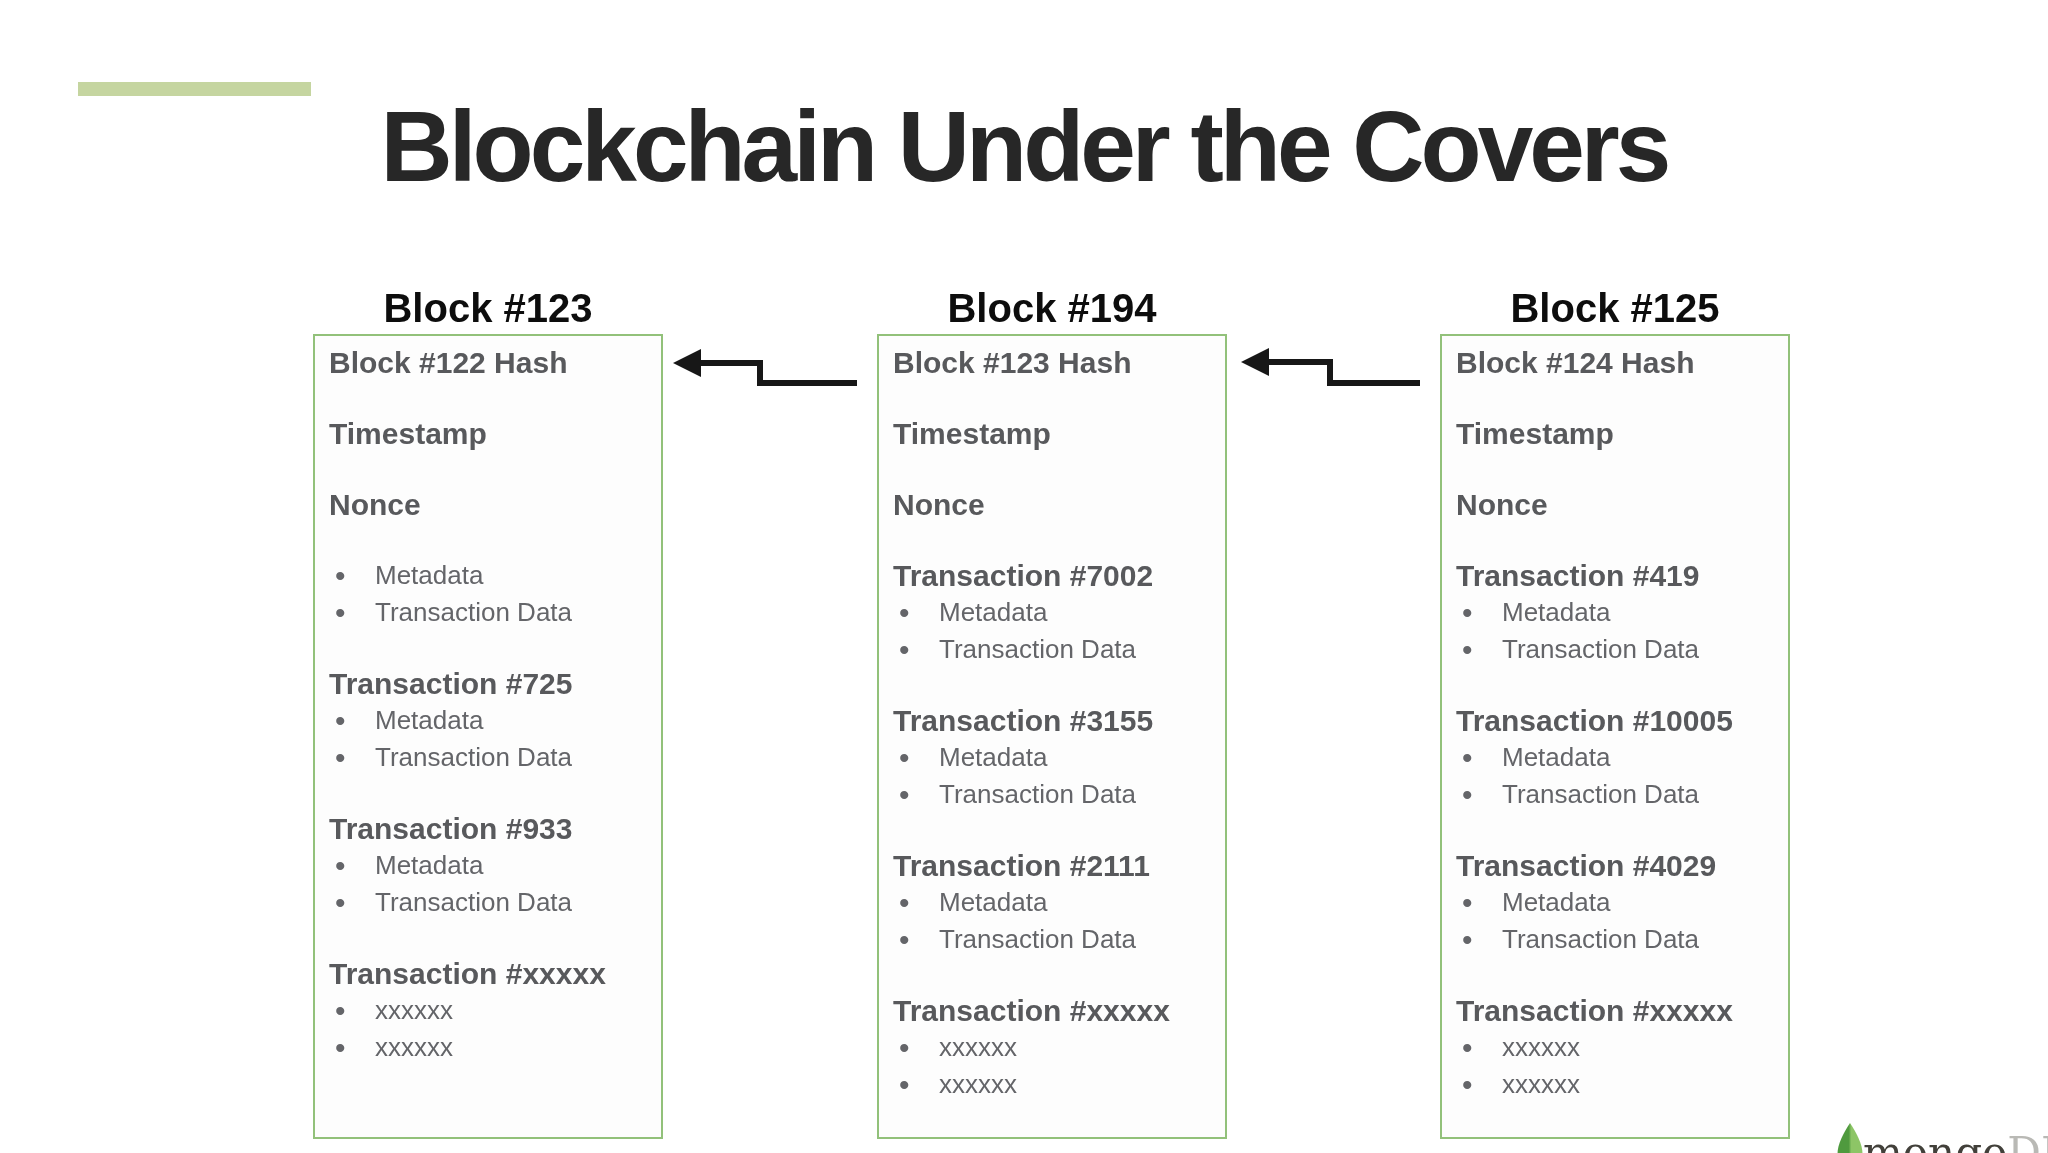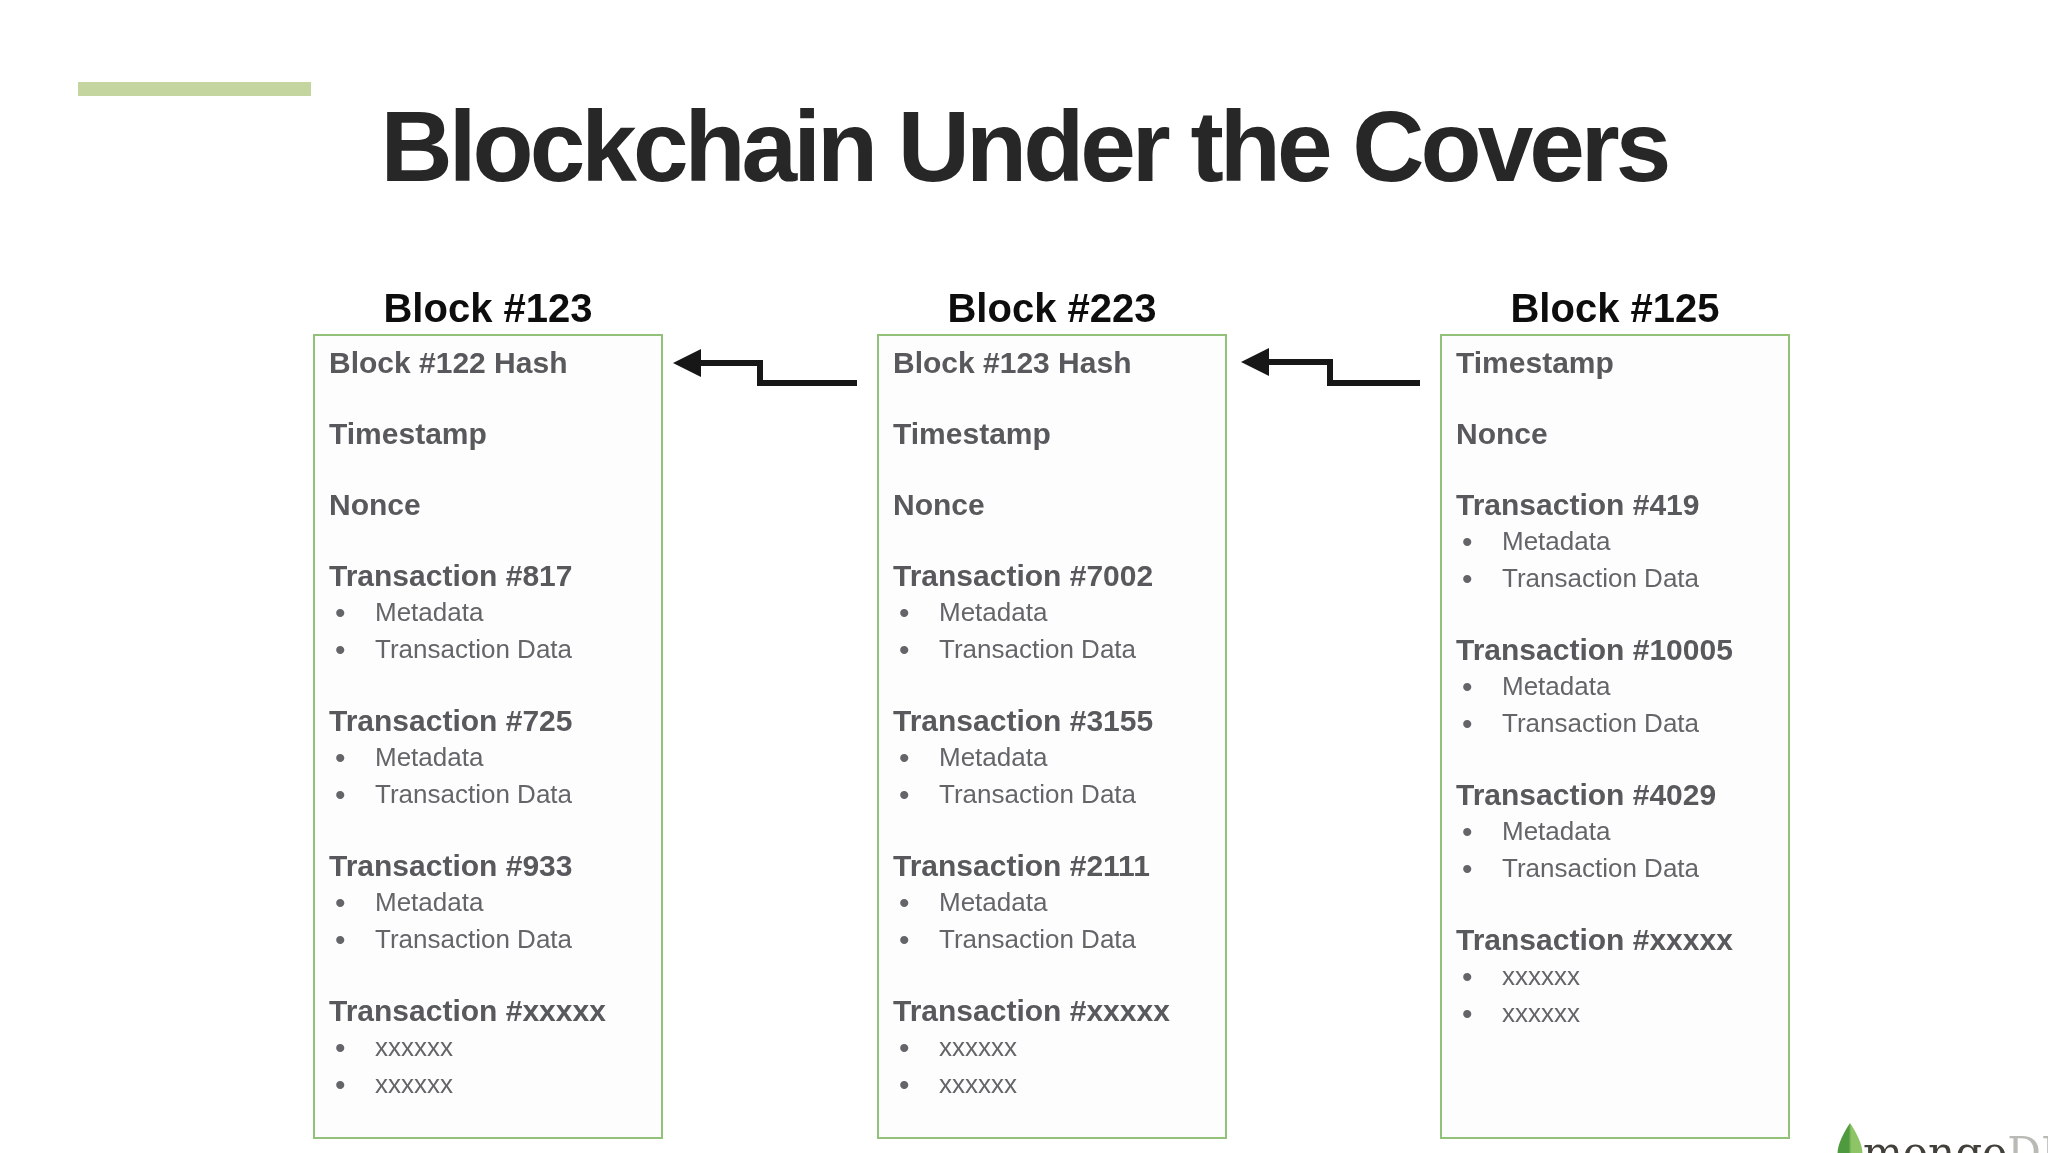--- a/index.html
+++ b/index.html
@@ -130,21 +130,20 @@
           <div class="group">
             <div class="line head">Block #122 Hash</div>
           </div>
           <div class="group">
             <div class="line head">Timestamp</div>
           </div>
           <div class="group">
             <div class="line head">Nonce</div>
           </div>
           <div class="group">
-            <div class="line head">Transaction #817</div>
             <div class="bullet">
               <span class="dot">•</span>
               <span class="btext">Metadata</span>
             </div>
             <div class="bullet">
               <span class="dot">•</span>
               <span class="btext">Transaction Data</span>
             </div>
           </div>
           <div class="group">
@@ -177,21 +176,21 @@
             </div>
             <div class="bullet">
               <span class="dot">•</span>
               <span class="btext">xxxxxx</span>
             </div>
           </div>
         </div>
   </div>
 
   <div class="block-col">
-    <div class="block-header">Block #223</div>
+    <div class="block-header">Block #194</div>
     <div class="block-box">
           <div class="group">
             <div class="line head">Block #123 Hash</div>
           </div>
           <div class="group">
             <div class="line head">Timestamp</div>
           </div>
           <div class="group">
             <div class="line head">Nonce</div>
           </div>
@@ -238,20 +237,23 @@
               <span class="dot">•</span>
               <span class="btext">xxxxxx</span>
             </div>
           </div>
         </div>
   </div>
 
   <div class="block-col">
     <div class="block-header">Block #125</div>
     <div class="block-box">
+          <div class="group">
+            <div class="line head">Block #124 Hash</div>
+          </div>
           <div class="group">
             <div class="line head">Timestamp</div>
           </div>
           <div class="group">
             <div class="line head">Nonce</div>
           </div>
           <div class="group">
             <div class="line head">Transaction #419</div>
             <div class="bullet">
               <span class="dot">•</span>

